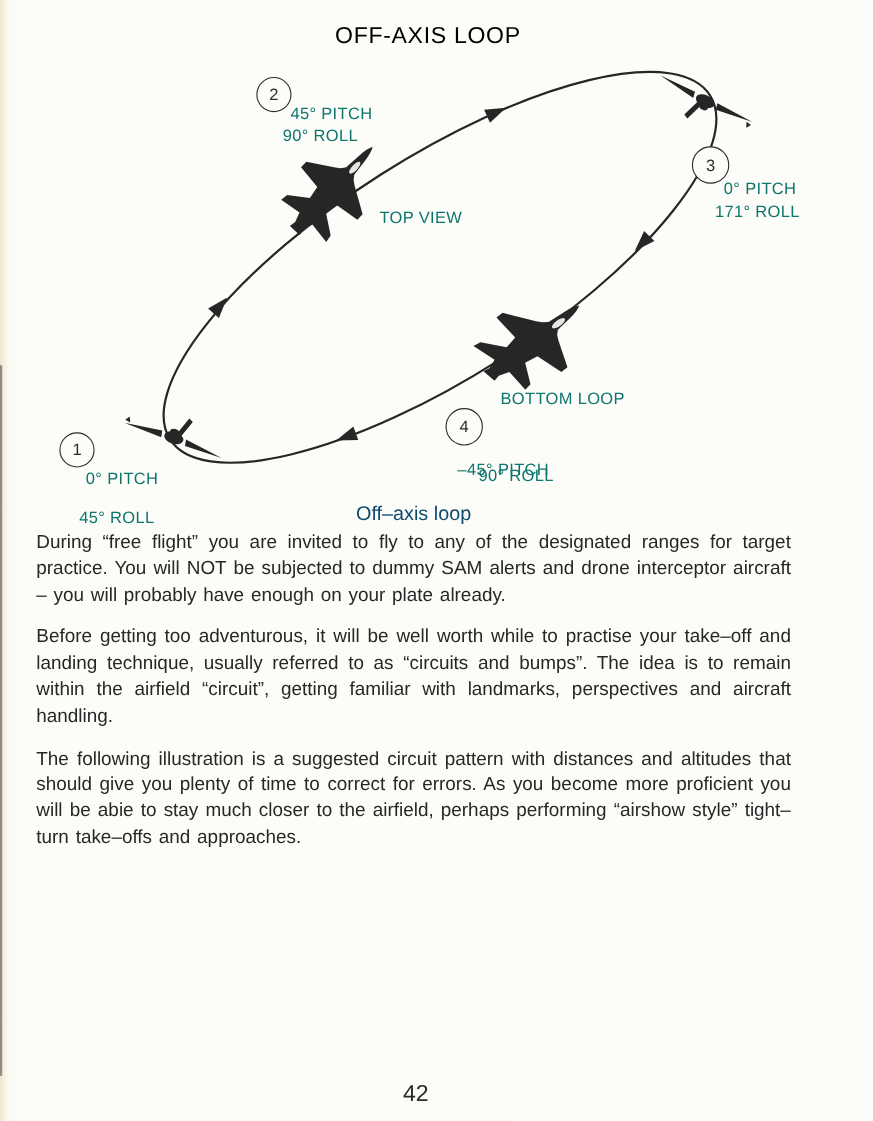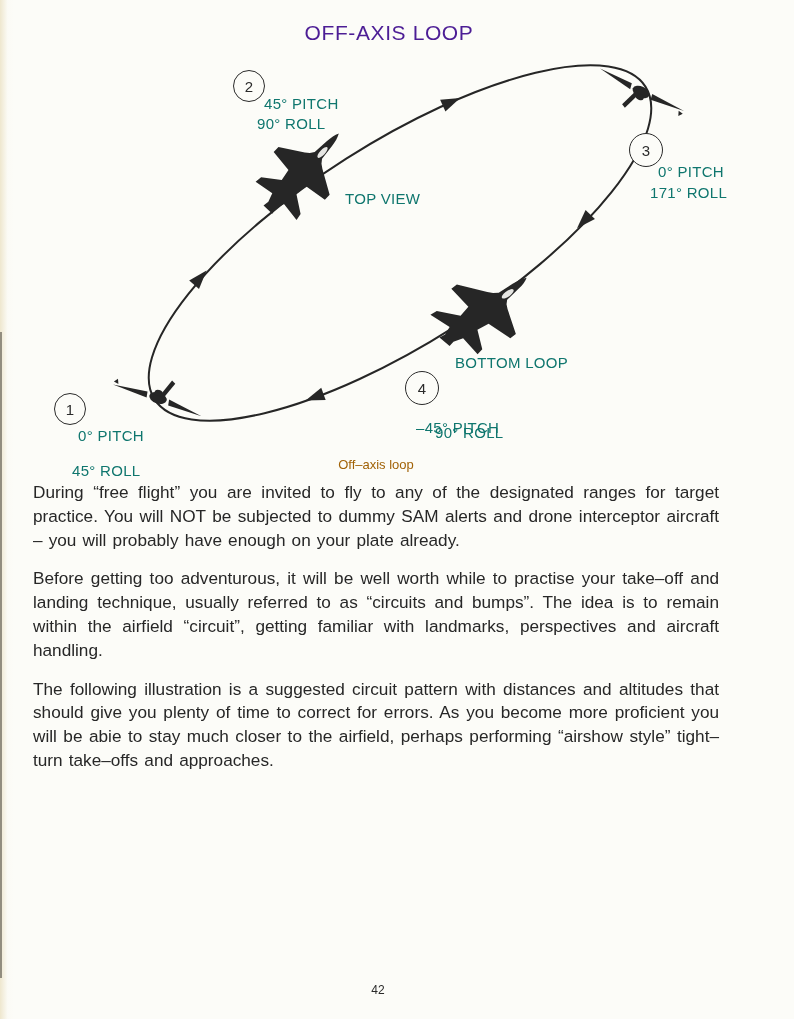--- a/index.html
+++ b/index.html
@@ -11,40 +11,40 @@
     color:#262626;
     overflow:hidden;
     margin:0 auto;
   }
   
   .edge-left{position:absolute;left:0;top:0;bottom:0;width:14px;
     background:linear-gradient(90deg,rgba(236,227,199,.85),rgba(250,248,240,.35) 55%,rgba(250,248,240,0));}
   .edge-line{position:absolute;left:0;top:332px;height:646px;width:2px;background:#45423a;opacity:.55;}
 
   .title{position:absolute;top:21px;left:0;right:16px;text-align:center;
-    font-size:21px;letter-spacing:.6px;color:#4c1d95;}
+    font-size:21px;letter-spacing:.6px;color:#000000;}
   .caption{position:absolute;top:457px;left:0;right:42px;text-align:center;
-    font-size:13px;color:#a16207;}
+    font-size:18px;color:#0c4a6e;}
 
   .loop-svg{position:absolute;left:0;top:0;}
   .ink{fill:#262626;}
 
   .wp{position:absolute;border:1.7px solid #2b2b2b;border-radius:50%;
     background:#fcfcf8;display:flex;align-items:center;justify-content:center;
     font-size:15px;color:#2b2b2b;box-sizing:border-box;}
   .wp32{width:32px;height:32px;}
   .wp34{width:34px;height:34px;}
 
   .dlabel{position:absolute;font-size:15px;letter-spacing:.3px;color:#0f766e;white-space:nowrap;}
 
   .body-text{position:absolute;left:33px;width:686px;top:481px;}
   .body-text p{margin:0 0 15px 0;font-size:17.2px;line-height:23.8px;
     text-align:justify;word-spacing:.08em;color:#272727;}
   .pageno{position:absolute;top:983px;left:0;right:38px;text-align:center;
-    font-size:12px;color:#2a2a2a;}
+    font-size:21px;color:#2a2a2a;}
 </style>
 </head>
 <body>
 
 <div class="page">
 
   <div class="edge-left"></div>
   <div class="edge-line"></div>
 
   <div class="title">OFF-AXIS LOOP</div>

